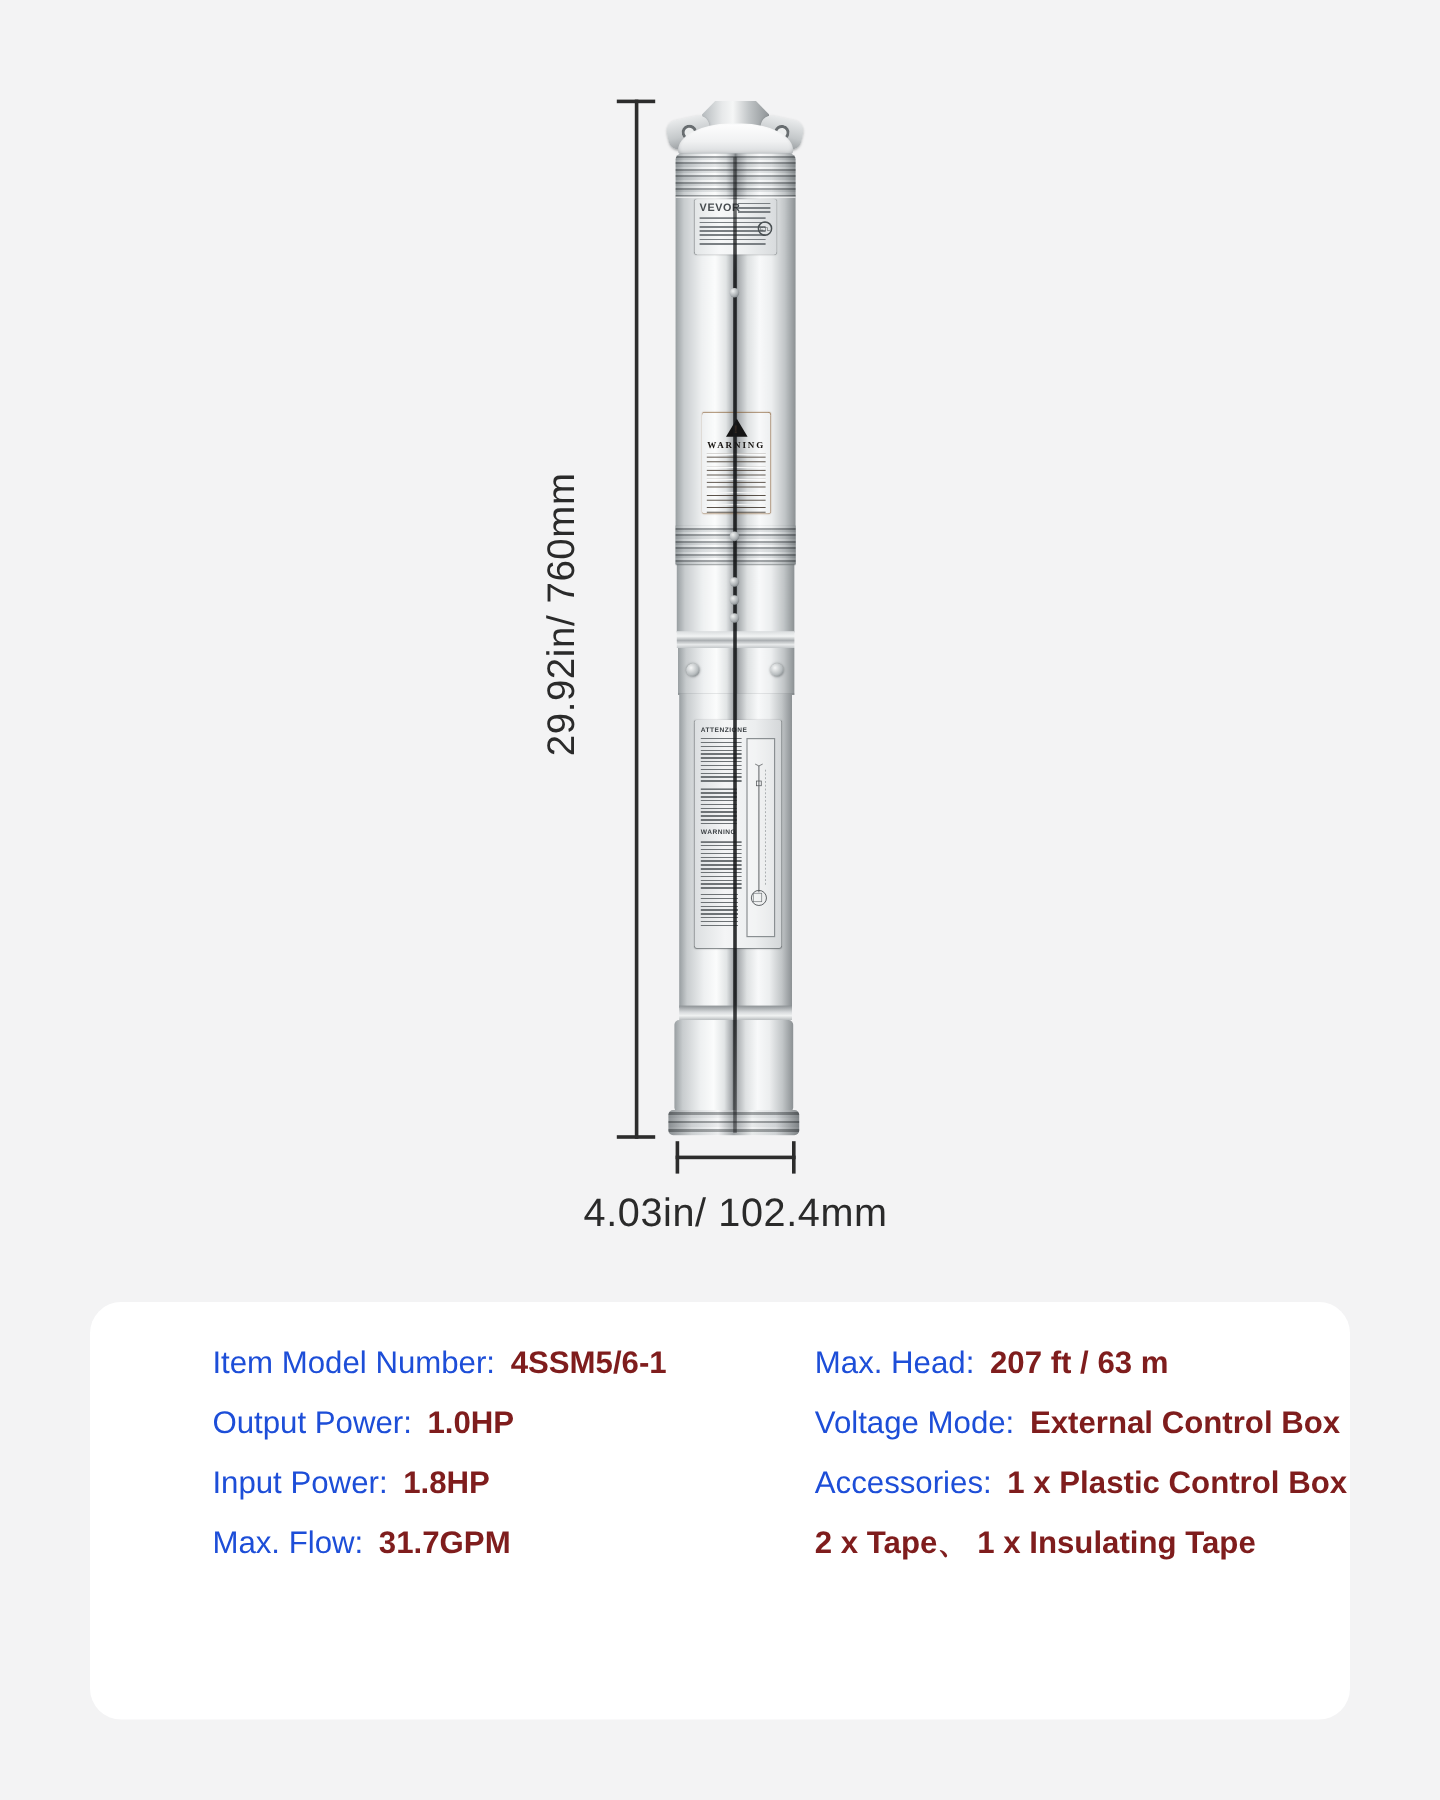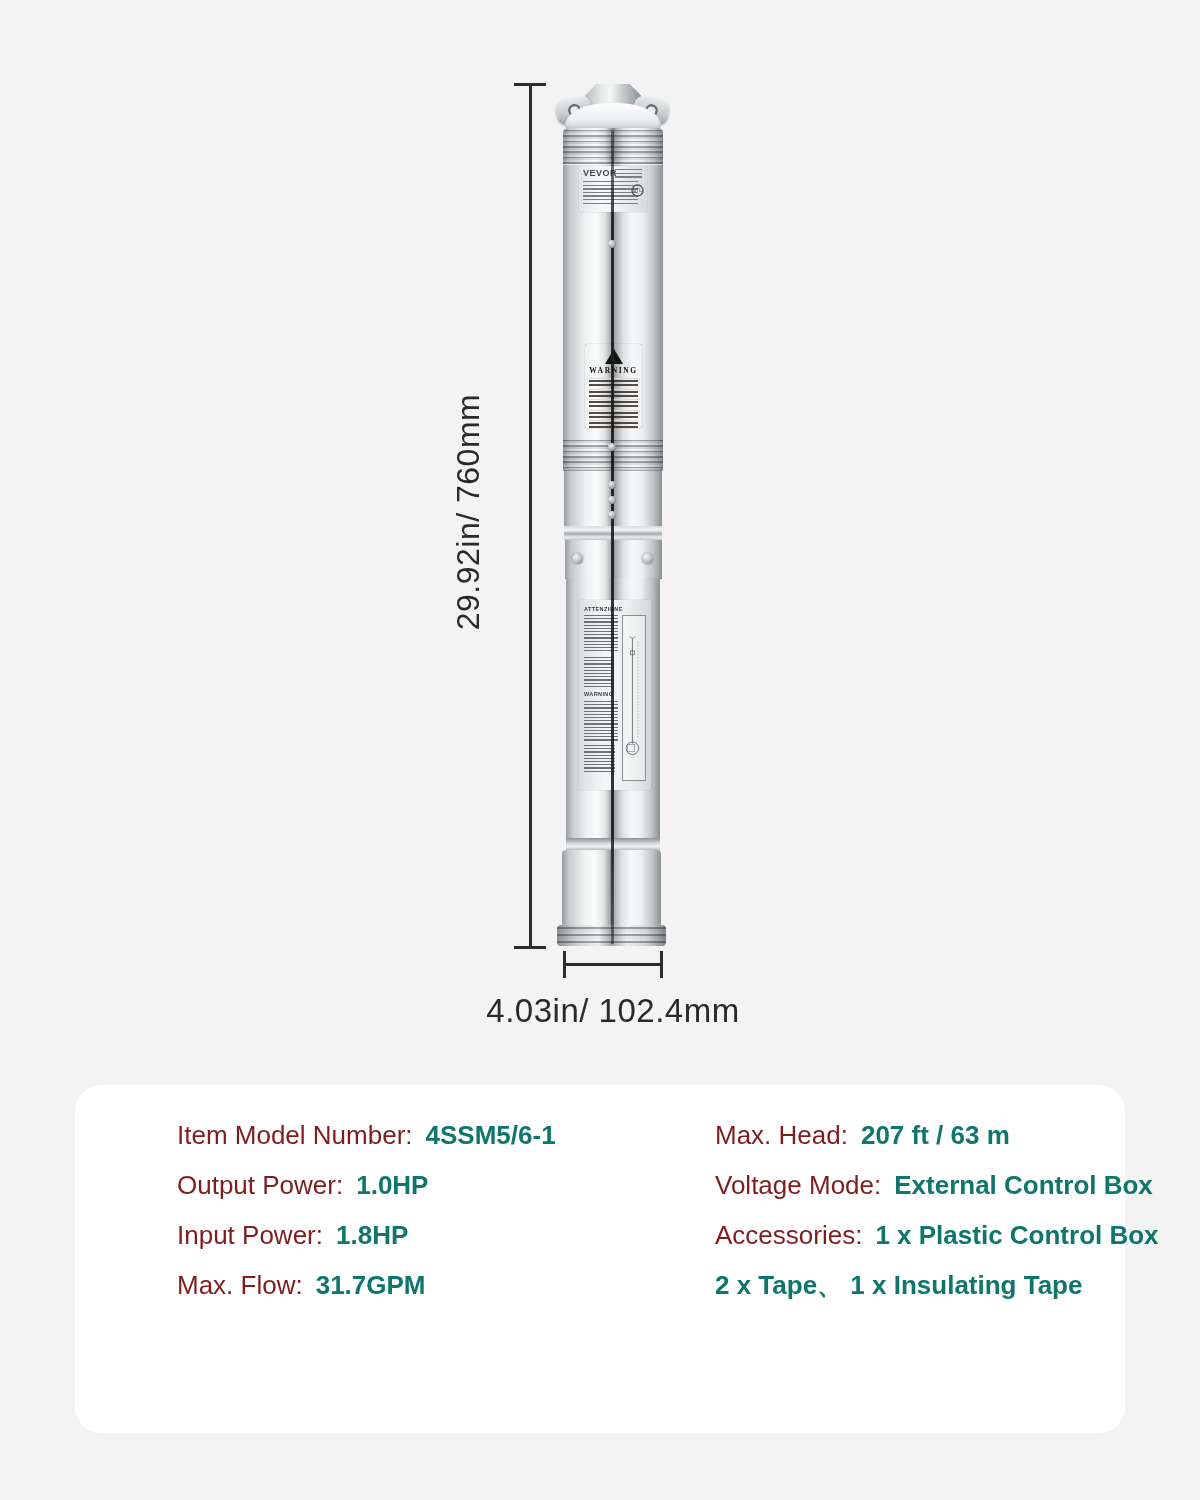--- a/index.html
+++ b/index.html
@@ -159,25 +159,25 @@
   .width-cap-right{left:660px;top:951px;width:3px;height:27px;}
   .width-label{left:613px;top:992px;font-size:33px;transform:translateX(-50%);white-space:nowrap;}
 
   
   .spec-card{
     left:75px;top:1085px;width:1050px;height:348px;
     background:#ffffff;border-radius:26px;box-sizing:border-box;padding-top:25px;
   }
   .spec-col{position:absolute;top:25px;}
   .spec-col.left{left:102px;}
-  .spec-col.right{left:640px;}
+  .spec-col.right{left:604px;}
   .spec-row{height:50px;display:flex;align-items:center;font-size:26px;}
-  .spec-label{color:#7f1d1d;margin-right:13px;white-space:nowrap;}
+  .spec-label{color:#1d4ed8;margin-right:13px;white-space:nowrap;}
   .spec-label:empty{display:none;margin:0;}
-  .spec-value{color:#0f766e;font-weight:700;white-space:nowrap;}
+  .spec-value{color:#7f1d1d;font-weight:700;white-space:nowrap;}
 </style>
 </head>
 <body>
 
 <div class="pump">
 
   <div class="abs nut"></div>
   <div class="abs ear left">
     <div class="ear-hole"></div>
   </div>

